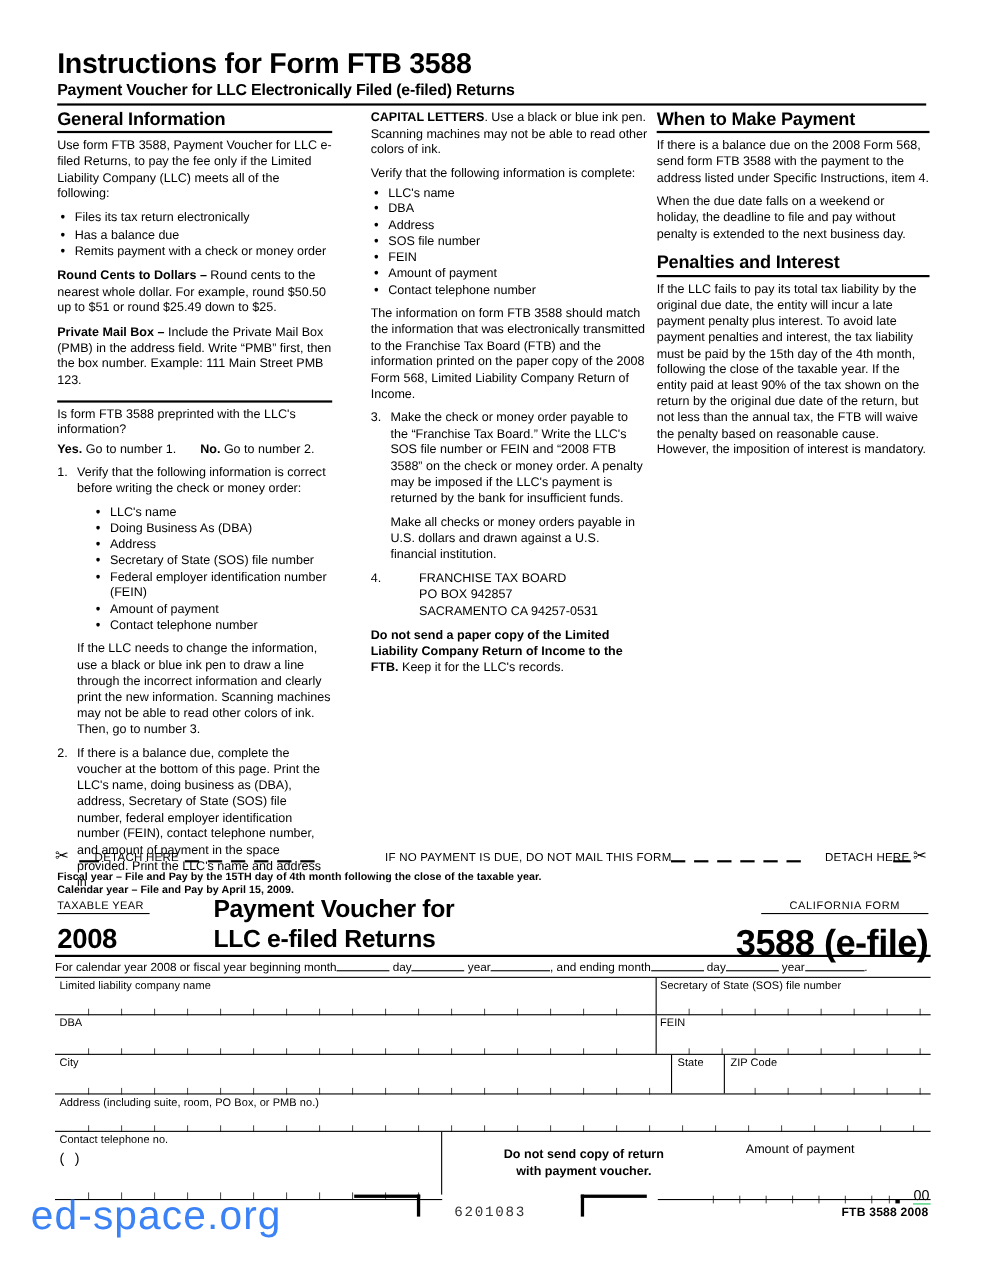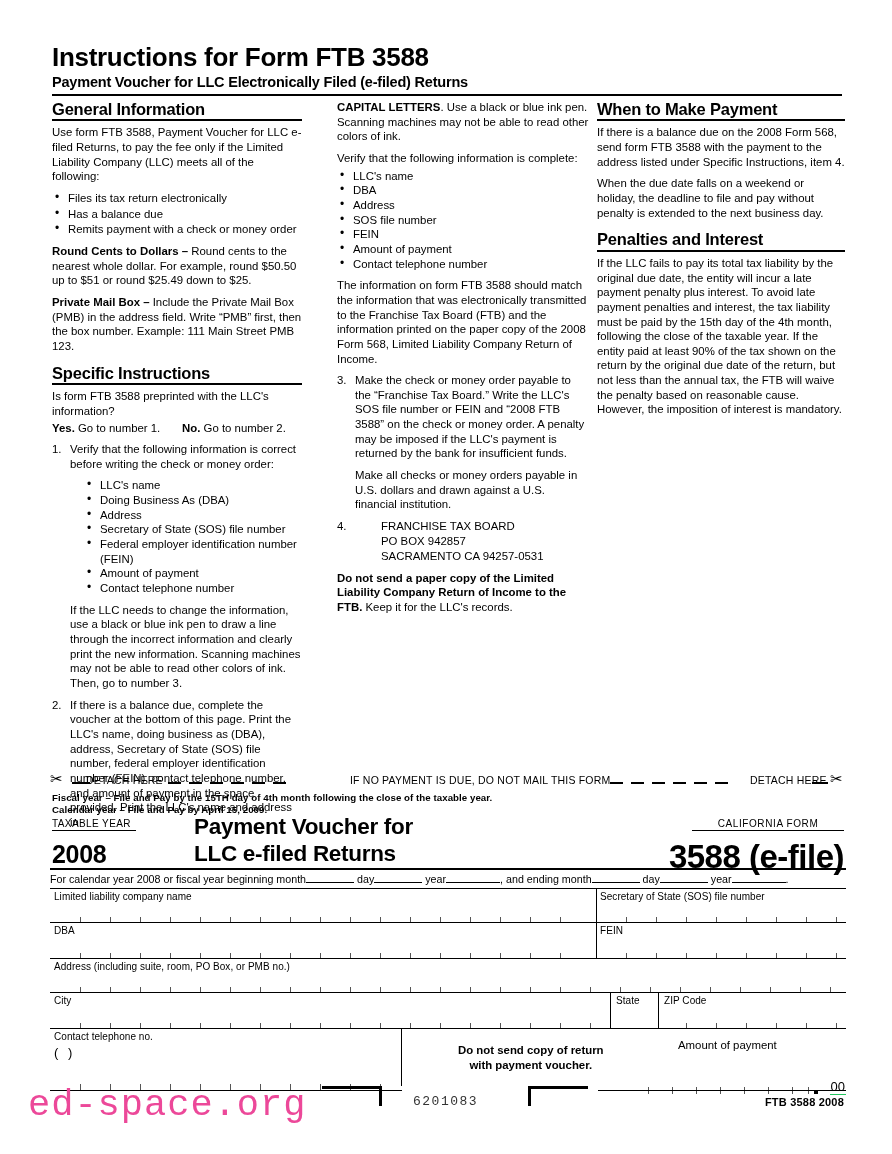--- a/index.html
+++ b/index.html
@@ -173,22 +173,22 @@
   .barcode-no {
     position:absolute; font-family:"Liberation Mono", monospace; font-size:13px;
     letter-spacing:1.5px; color:#333;
   }
   .ftb-footer {
     position:absolute; font-size:11px; font-weight:bold; letter-spacing:0.2px;
   }
 
   .watermark {
     position:absolute; left:28px; top:1084px;
-    font-family:Liberation Mono, monospace;
-    font-size:37px; color:#ec4899; letter-spacing:1px; white-space:nowrap;
+    font-family:Liberation Sans, sans-serif;
+    font-size:37px; color:#3b82f6; letter-spacing:1px; white-space:nowrap;
   }
 </style>
 </head>
 <body>
 
 <div class="page">
 
   <div class="doc-title">Instructions for Form FTB 3588</div>
   <div class="doc-subtitle">Payment Voucher for LLC Electronically Filed (e-filed) Returns</div>
   <div class="title-rule"></div>
@@ -206,21 +206,20 @@
       <li>Files its tax return electronically</li>
       <li>Has a balance due</li>
       <li>Remits payment with a check or money order</li>
     </ul>
 
     <p class="t"><b>Round Cents to Dollars – </b><span>Round cents to the nearest whole dollar. For example, round $50.50 up to $51 or round $25.49 down to $25.</span></p>
 
     <p class="t"><b>Private Mail Box – </b><span>Include the Private Mail Box (PMB) in the address field. Write “PMB” first, then the box number. Example: 111 Main Street PMB 123.</span></p>
 
     <div class="sec-head-block">
-      <div class="sec-head">Specific Instructions</div>
       <div class="sec-rule"></div>
     </div>
 
     <p class="t tight">Is form FTB 3588 preprinted with the LLC's information?</p>
 
     <div class="yesno">
       <div class="a"><b>Yes.</b><span> Go to number 1.</span></div>
       <div><b>No.</b><span> Go to number 2.</span></div>
     </div>
 
@@ -403,52 +402,20 @@
             <i style="left:480px"></i>
             <i style="left:510px"></i>
             <i style="left:576px"></i>
             <i style="left:606px"></i>
             <i style="left:636px"></i>
             <i style="left:666px"></i>
             <i style="left:696px"></i>
             <i style="left:726px"></i>
             <i style="left:756px"></i>
             <i style="left:786px"></i>
-        </span>
-      </div>
-
-      <div class="frow" style="height:34px;">
-        <span class="flabel">Address (including suite, room, PO Box, or PMB no.)</span>
-        <span class="ticks" style="top:28px;">
-          <i style="left:30px"></i>
-            <i style="left:60px"></i>
-            <i style="left:90px"></i>
-            <i style="left:120px"></i>
-            <i style="left:150px"></i>
-            <i style="left:180px"></i>
-            <i style="left:210px"></i>
-            <i style="left:240px"></i>
-            <i style="left:270px"></i>
-            <i style="left:300px"></i>
-            <i style="left:330px"></i>
-            <i style="left:360px"></i>
-            <i style="left:390px"></i>
-            <i style="left:420px"></i>
-            <i style="left:450px"></i>
-            <i style="left:480px"></i>
-            <i style="left:510px"></i>
-            <i style="left:540px"></i>
-            <i style="left:570px"></i>
-            <i style="left:600px"></i>
-            <i style="left:630px"></i>
-            <i style="left:660px"></i>
-            <i style="left:690px"></i>
-            <i style="left:720px"></i>
-            <i style="left:750px"></i>
-            <i style="left:780px"></i>
         </span>
       </div>
 
       <div class="frow" style="height:36px;">
         <span class="flabel">City</span>
         <span class="vsep" style="left:560px;"></span>
         <span class="flabel" style="left:566px;">State</span>
         <span class="vsep" style="left:608px;"></span>
         <span class="flabel" style="left:614px;">ZIP Code</span>
         <span class="ticks" style="top:30px;">
@@ -472,20 +439,52 @@
             <i style="left:540px"></i>
             <i style="left:636px"></i>
             <i style="left:666px"></i>
             <i style="left:696px"></i>
             <i style="left:726px"></i>
             <i style="left:756px"></i>
             <i style="left:786px"></i>
         </span>
       </div>
 
+      <div class="frow" style="height:34px;">
+        <span class="flabel">Address (including suite, room, PO Box, or PMB no.)</span>
+        <span class="ticks" style="top:28px;">
+          <i style="left:30px"></i>
+            <i style="left:60px"></i>
+            <i style="left:90px"></i>
+            <i style="left:120px"></i>
+            <i style="left:150px"></i>
+            <i style="left:180px"></i>
+            <i style="left:210px"></i>
+            <i style="left:240px"></i>
+            <i style="left:270px"></i>
+            <i style="left:300px"></i>
+            <i style="left:330px"></i>
+            <i style="left:360px"></i>
+            <i style="left:390px"></i>
+            <i style="left:420px"></i>
+            <i style="left:450px"></i>
+            <i style="left:480px"></i>
+            <i style="left:510px"></i>
+            <i style="left:540px"></i>
+            <i style="left:570px"></i>
+            <i style="left:600px"></i>
+            <i style="left:630px"></i>
+            <i style="left:660px"></i>
+            <i style="left:690px"></i>
+            <i style="left:720px"></i>
+            <i style="left:750px"></i>
+            <i style="left:780px"></i>
+        </span>
+      </div>
+
       <div class="frow" style="height:58px;text-align:center;">
         <span class="phone-cell-border"></span>
         <span class="flabel">Contact telephone no.</span>
         <span class="phone-box">(                )</span>
         <span class="donot">
           <span style="display:block">Do not send copy of return</span>
           <span style="display:block">with payment voucher.</span>
         </span>
         <span class="amt-label">Amount of payment</span>
 

